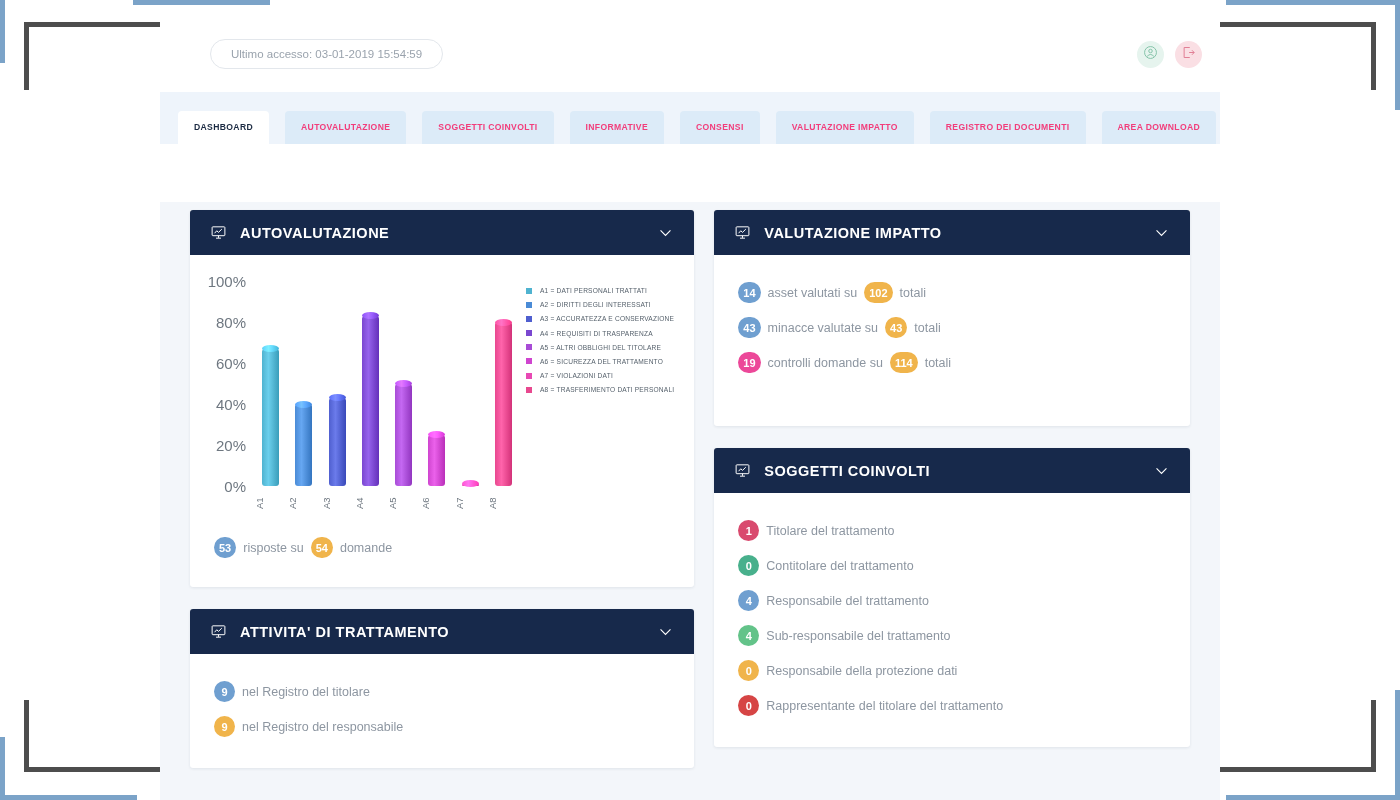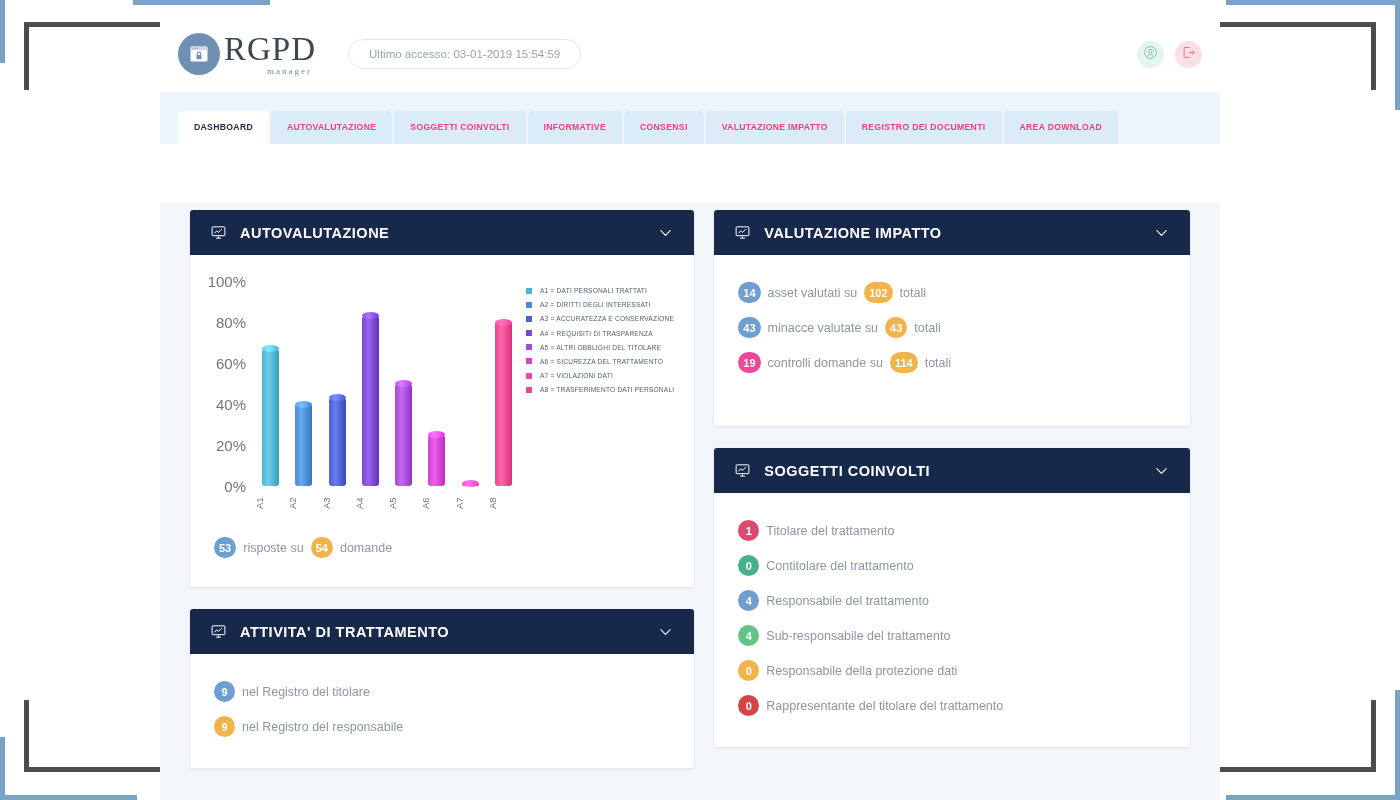--- a/index.html
+++ b/index.html
@@ -57,21 +57,21 @@
   .icon-btn.logout { background: #fadfe4; }
 
   
   .tabstrip-bg { background: #eef4fb; padding: 19px 0 0 0; }
   .tabs { display: flex; padding-left: 18px; }
   .tab {
     padding: 11px 16px 12px 16px;
     font-size: 8.6px; font-weight: bold; letter-spacing: .35px;
     color: #f23d7b; background: #dcebf8;
     border-radius: 4px 4px 0 0; cursor: pointer;
-    white-space: nowrap; margin-right: 2px;
+    white-space: nowrap; margin-right: 16px;
     font-family: "Liberation Sans", sans-serif;
   }
   .tab.active { background: #ffffff; color: #1b2a42; }
   .content-top { background: #ffffff; height: 58px; }
 
   
   .dash { background: #f3f6fa; padding: 8px 30px 0 30px; height: 608px; }
   .cols { display: flex; gap: 20px; }
   .col { flex: 1; }
 
@@ -128,37 +128,20 @@
 <div class="frame-accent acc-right-bot"></div>
 <div class="frame-accent acc-bot-right"></div>
 <div class="bracket br-tl"></div>
 <div class="bracket br-tr"></div>
 <div class="bracket br-bl"></div>
 <div class="bracket br-br"></div>
 
 <div class="app">
 
   <div class="header">
-    <div class="logo-wrap">
-      <div class="logo-mark">
-        <svg width="24" height="24" viewBox="0 0 24 24">
-          <rect x="3.5" y="4.5" width="17" height="15" rx="1.6" fill="#ffffff"></rect>
-          <rect x="3.5" y="4.5" width="17" height="3.4" rx="1.6" fill="#cfd9e5"></rect>
-          <circle cx="6.2" cy="6.2" r="0.65" fill="#8ba0b8"></circle>
-          <circle cx="8.1" cy="6.2" r="0.65" fill="#8ba0b8"></circle>
-          <circle cx="10" cy="6.2" r="0.65" fill="#8ba0b8"></circle>
-          <path d="M10.2 13.2v-1.3a1.8 1.8 0 0 1 3.6 0v1.3" fill="none" stroke="#6f8fb3" stroke-width="1.1"></path>
-          <rect x="9.5" y="13" width="5" height="4.2" rx="0.7" fill="#6f8fb3"></rect>
-        </svg>
-      </div>
-      <div class="logo-text">
-        <span class="logo-title">RGPD</span>
-        <span class="logo-sub">manager</span>
-      </div>
-    </div>
 
     <div class="lastaccess">Ultimo accesso: 03-01-2019 15:54:59</div>
 
     <div class="header-spacer"></div>
 
     <div class="icon-btn user">
       <span>
         <svg width="15" height="15" viewBox="0 0 24 24" fill="none" stroke="#7fc0a4" stroke-width="1.5">
           <circle cx="12" cy="12" r="9.5"></circle>
           <circle cx="12" cy="9.6" r="2.8"></circle>

